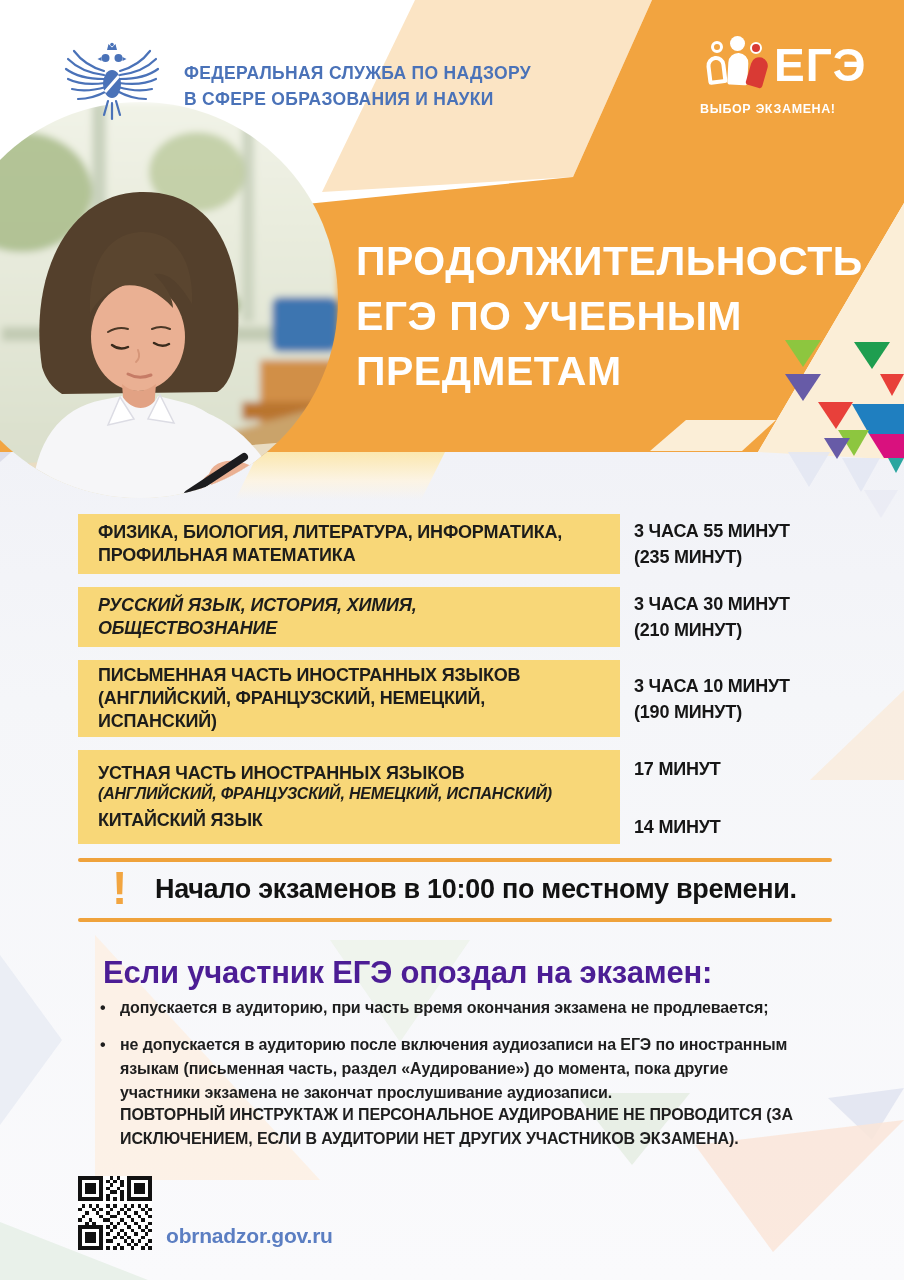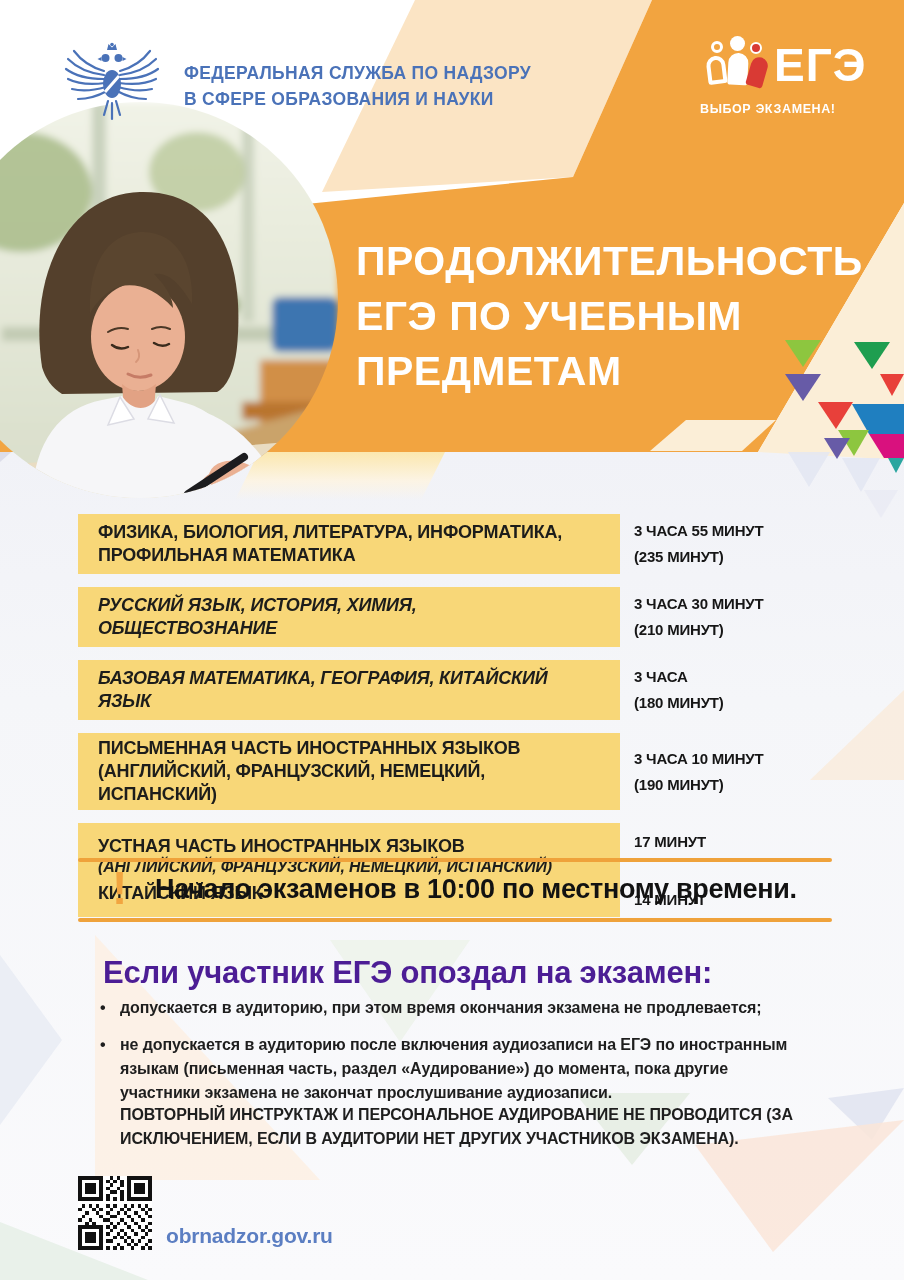--- a/index.html
+++ b/index.html
@@ -45,21 +45,21 @@
     border-radius:50%; overflow:hidden; z-index:6; }
   
   .title { position:absolute; left:356px; top:234px; z-index:7; color:#fff;
     font-size:41px; font-weight:700; line-height:55px; letter-spacing:.5px; }
   
   .table { position:absolute; left:78px; top:514px; width:754px; z-index:7; }
   .trow { display:flex; align-items:stretch; margin-bottom:13px; }
   .tcell-subjects { width:542px; background:#f8d778; padding:4px 20px; display:flex; flex-direction:column;
     justify-content:center; color:#1d1d1b; font-weight:700; font-size:18px; line-height:23px; letter-spacing:-.2px; }
   .tcell-duration { flex:1; padding:4px 0 4px 14px; display:flex; flex-direction:column; justify-content:center;
-    color:#161616; font-weight:700; font-size:15px; line-height:26px; letter-spacing:-.2px; }
+    color:#161616; font-weight:700; font-size:18px; line-height:26px; letter-spacing:-.2px; }
   .row-min-60 .tcell-subjects { min-height:60px; }
   .row-min-46 .tcell-subjects { min-height:46px;font-style:italic; }
   .row-min-74 .tcell-subjects { min-height:74px; }
   .oral-line2 { font-size:16px; line-height:18px;font-style:italic; }
   .oral-line3 { margin-top:6px; }
   .oral-dur1 { margin-top:2px; }
   .oral-dur2 { margin-top:32px; }
   
   .rule { position:absolute; left:78px; width:754px; height:4px; background:#efa23b; border-radius:2px; z-index:7; }
   .rule-top { top:858px; }
@@ -235,27 +235,20 @@
         <span>(235 МИНУТ)</span>
       </div>
     </div>
     <div class="trow row-min-46">
       <div class="tcell-subjects">РУССКИЙ ЯЗЫК, ИСТОРИЯ, ХИМИЯ, ОБЩЕСТВОЗНАНИЕ</div>
       <div class="tcell-duration">
         <span>3 ЧАСА 30 МИНУТ</span>
         <span>(210 МИНУТ)</span>
       </div>
     </div>
-    <div class="trow row-min-46">
-      <div class="tcell-subjects">БАЗОВАЯ МАТЕМАТИКА, ГЕОГРАФИЯ, КИТАЙСКИЙ ЯЗЫК</div>
-      <div class="tcell-duration">
-        <span>3 ЧАСА</span>
-        <span>(180 МИНУТ)</span>
-      </div>
-    </div>
     <div class="trow row-min-74">
       <div class="tcell-subjects">ПИСЬМЕННАЯ ЧАСТЬ ИНОСТРАННЫХ ЯЗЫКОВ (АНГЛИЙСКИЙ, ФРАНЦУЗСКИЙ, НЕМЕЦКИЙ, ИСПАНСКИЙ)</div>
       <div class="tcell-duration">
         <span>3 ЧАСА 10 МИНУТ</span>
         <span>(190 МИНУТ)</span>
       </div>
     </div>
     <div class="trow">
       <div class="tcell-subjects">
         <span>УСТНАЯ ЧАСТЬ ИНОСТРАННЫХ ЯЗЫКОВ</span>
@@ -271,21 +264,21 @@
 
   <div class="rule rule-top"></div>
   <div class="note-excl">!</div>
   <div class="note-text">Начало экзаменов в 10:00 по местному времени.</div>
   <div class="rule rule-bottom"></div>
 
   <div class="late-heading">Если участник ЕГЭ опоздал на экзамен:</div>
   <div class="bullets">
     <div class="bullet">
       <span class="dot">•</span>
-      <span>допускается в аудиторию, при этом время окончания экзамена не продлевается;</span>
+      <span>допускается в аудиторию, при часть время окончания экзамена не продлевается;</span>
     </div>
     <div class="bullet">
       <span class="dot">•</span>
       <span>не допускается в аудиторию после включения аудиозаписи на ЕГЭ по иностранным языкам (письменная часть, раздел «Аудирование») до момента, пока другие участники экзамена не закончат прослушивание аудиозаписи.</span>
     </div>
   </div>
   <div class="warning">ПОВТОРНЫЙ ИНСТРУКТАЖ И ПЕРСОНАЛЬНОЕ АУДИРОВАНИЕ НЕ ПРОВОДИТСЯ (ЗА ИСКЛЮЧЕНИЕМ, ЕСЛИ В АУДИТОРИИ НЕТ ДРУГИХ УЧАСТНИКОВ ЭКЗАМЕНА).</div>
 
   <div class="footer">
     <svg class="qr" viewBox="0 0 21 21" shape-rendering="crispEdges">

